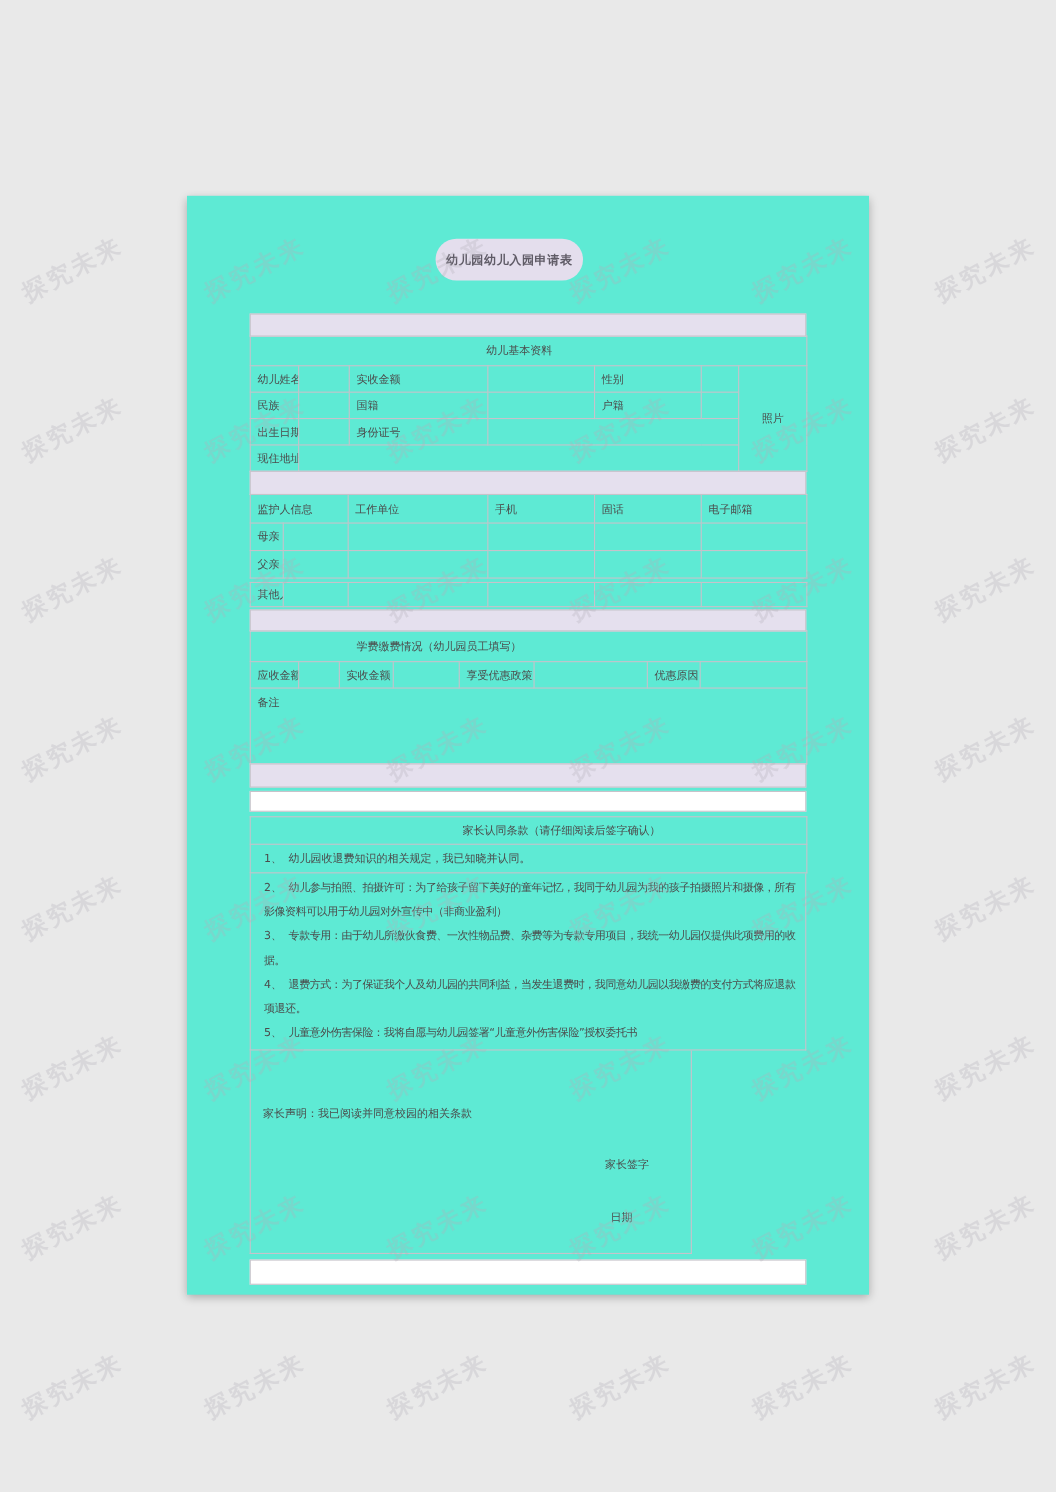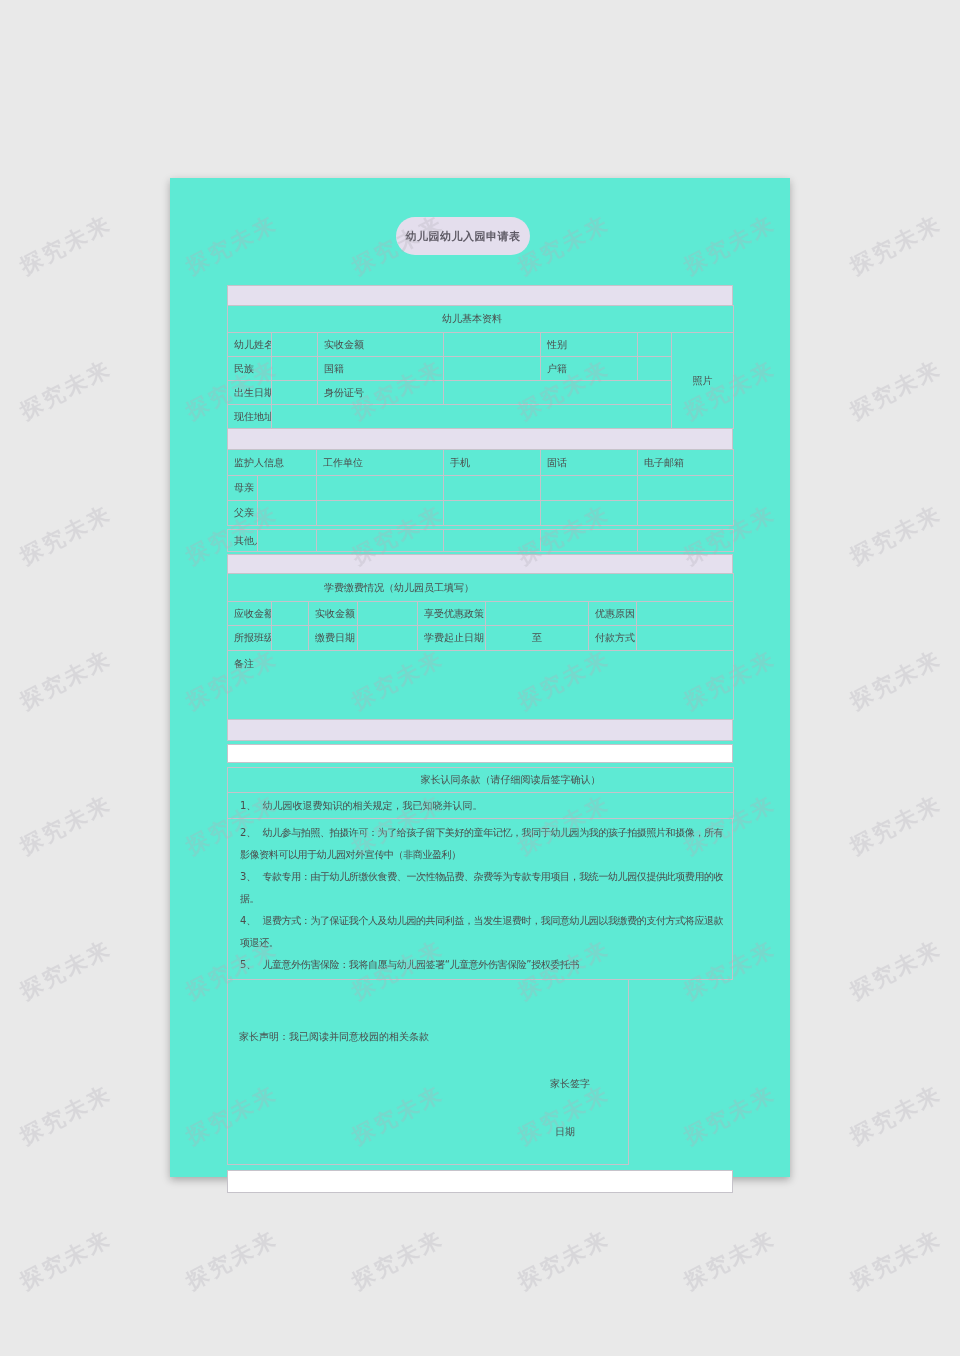--- a/index.html
+++ b/index.html
@@ -222,30 +222,20 @@
         <td class="sec sec-tuition" colspan="8">学费缴费情况（幼儿园员工填写）</td>
       </tr>
       <tr class="h24">
         <td>应收金额</td>
         <td></td>
         <td>实收金额</td>
         <td></td>
         <td>享受优惠政策</td>
         <td></td>
         <td>优惠原因</td>
-        <td></td>
-      </tr>
-      <tr class="h25">
-        <td>所报班级</td>
-        <td></td>
-        <td>缴费日期</td>
-        <td></td>
-        <td>学费起止日期</td>
-        <td class="ctr">至</td>
-        <td>付款方式</td>
         <td></td>
       </tr>
       <tr>
         <td class="notes" colspan="8">备注</td>
       </tr>
     </tbody>
       </table>
 
     <div class="band band4"></div>
 

